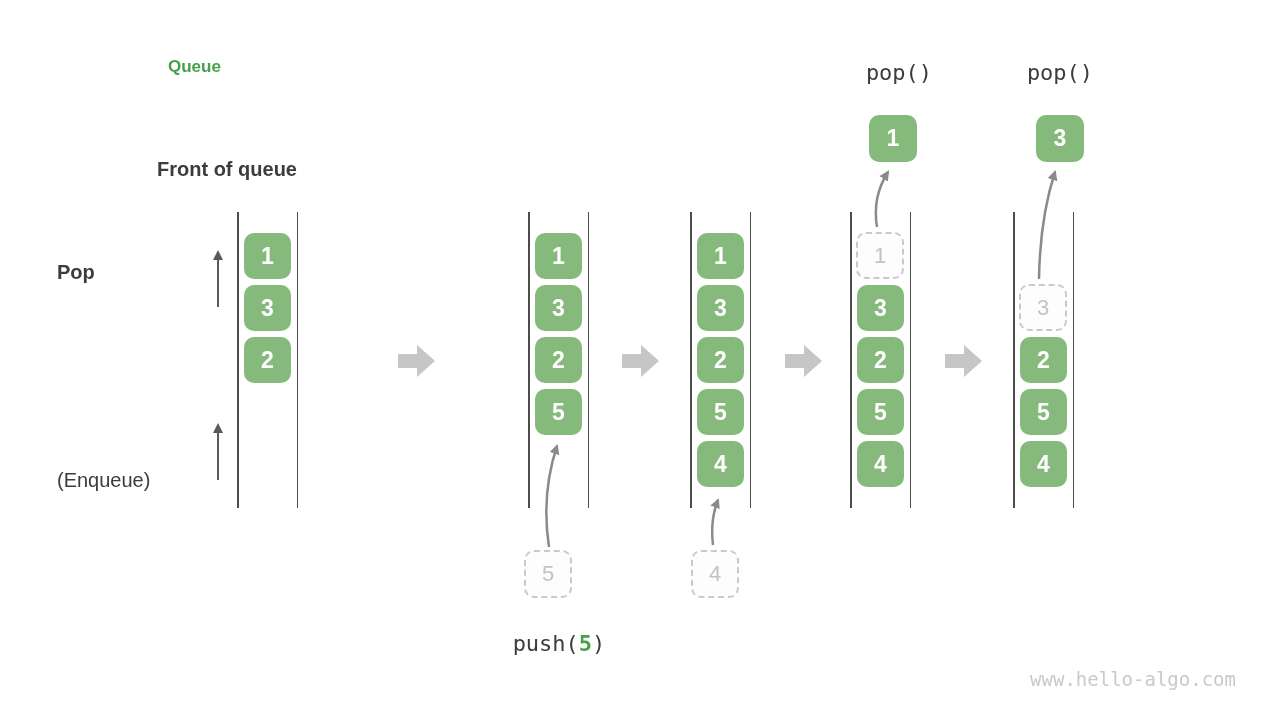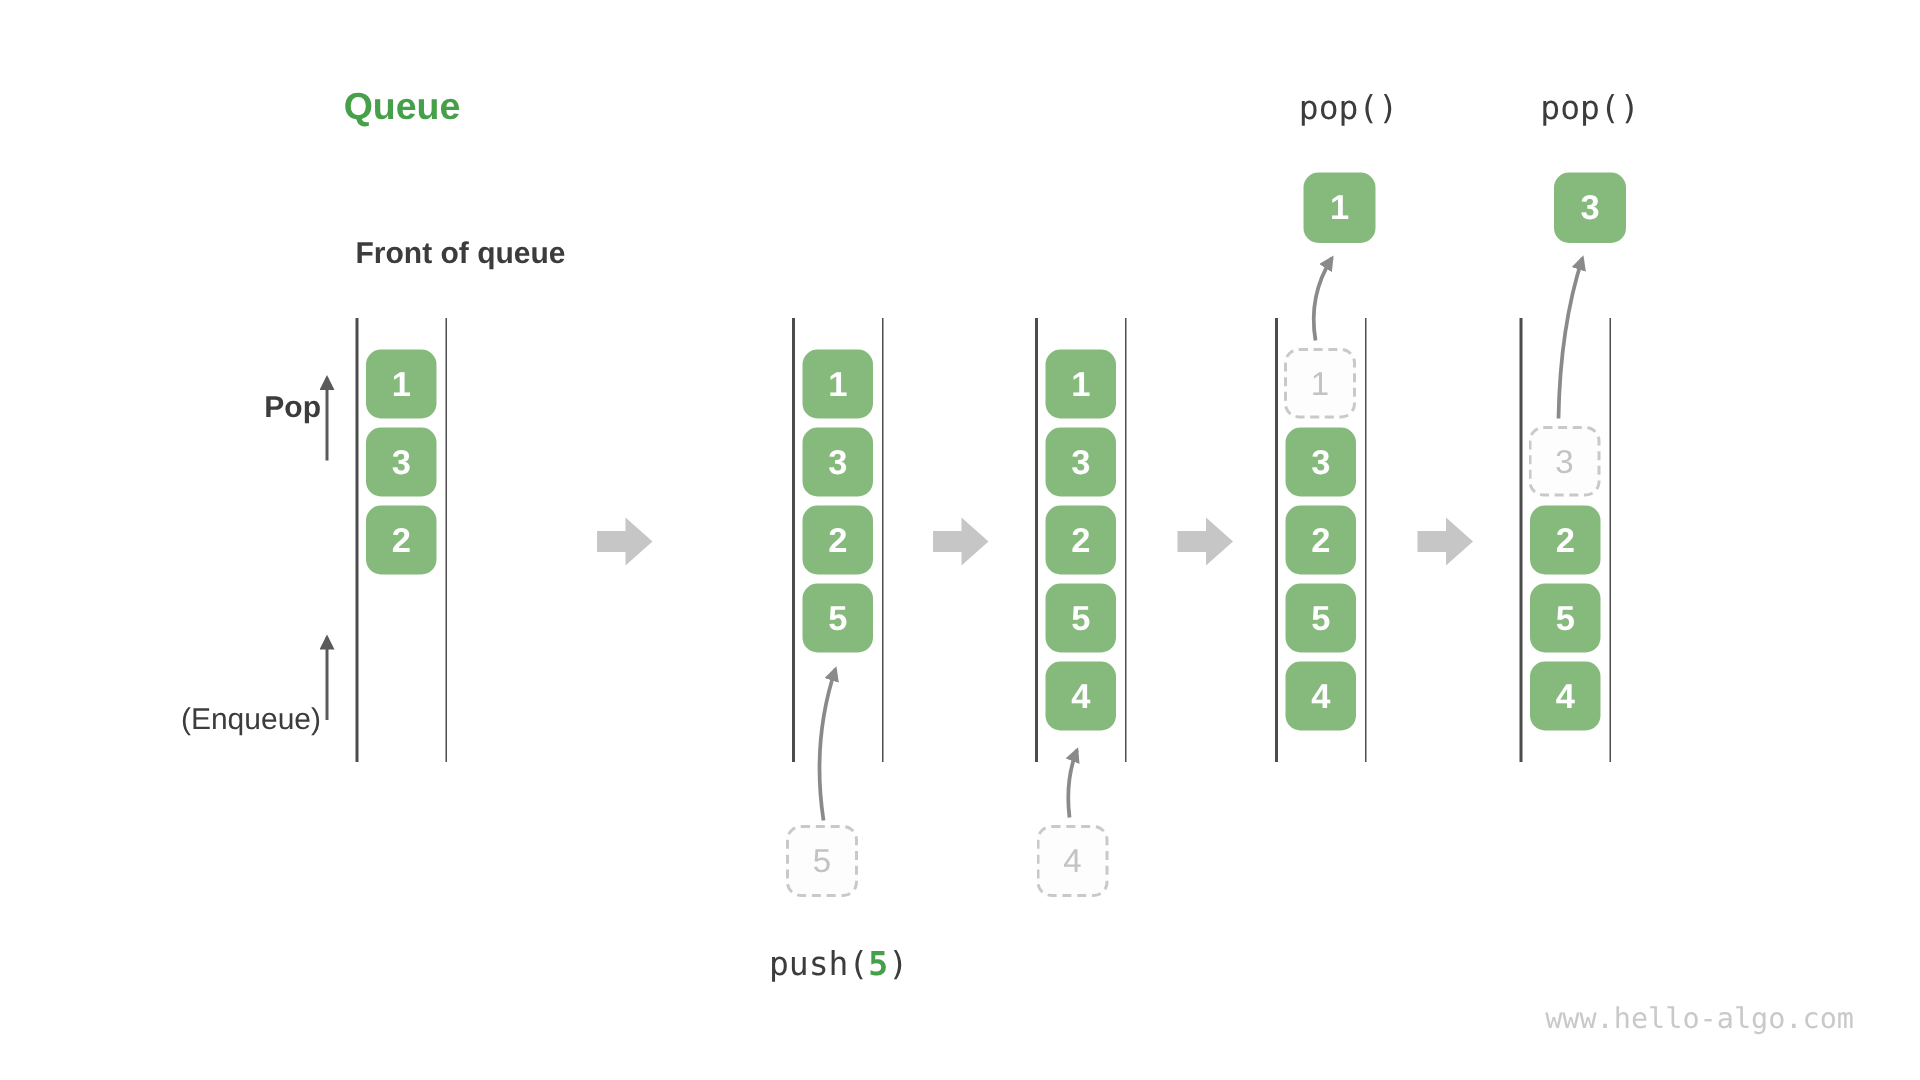--- a/index.html
+++ b/index.html
@@ -1,24 +1,24 @@
 <!DOCTYPE html>
 <html style="--title-green: #45a049; --box-green: #86ba7d; --box-text: #ffffff; --ghost-border: #c9c9c9; --ghost-text: #c3c3c3; --ghost-fill: #fdfdfd; --rail: #4c4c4c; --text-dark: #3c3c3c; --up-arrow: #5a5a5a; --arrow-gray: #8a8a8a; --block-arrow: #c6c6c6; --watermark-gray: #c9c9c9;"><head>
 <meta charset="utf-8">
 <style>
   html,body{margin:0;padding:0;background:#fff;}
   .stage{position:relative;width:1280px;height:720px;background:#fff;overflow:hidden;
          font-family:"Liberation Sans",sans-serif;}
   .overlay{position:absolute;left:0;top:0;width:1280px;height:720px;pointer-events:none;}
 
-  .title{position:absolute;left:168px;top:57px;width:200px;text-align:center;
-         font-size:25px;font-weight:700;color:var(--title-green,#45a049);}
-  .biglabel{position:absolute;left:157px;width:220px;text-align:right;
+  .title{position:absolute;left:168px;top:57px;width:200px;text-align:left;
+         font-size:17px;font-weight:700;color:var(--title-green,#45a049);}
+  .biglabel{position:absolute;left:157px;width:220px;text-align:left;
             font-size:20px;font-weight:700;color:var(--text-dark,#3c3c3c);}
-  .sideline{position:absolute;left:44px;width:170px;text-align:right;
+  .sideline{position:absolute;left:57px;width:170px;text-align:left;
             font-size:20px;color:var(--text-dark,#3c3c3c);}
   .sideline.b{font-weight:700;}
 
   .qcol{position:absolute;top:212px;width:61px;height:296px;}
   .rail{position:absolute;top:0;width:1.5px;height:296px;background:var(--rail,#4c4c4c);}
   .rail-l{left:0;}.rail-r{right:0;}
 
   .cellbox{border-radius:10px;background:var(--box-green,#86ba7d);
            color:var(--box-text,#ffffff);font-size:23px;font-weight:700;
            display:flex;align-items:center;justify-content:center;}

